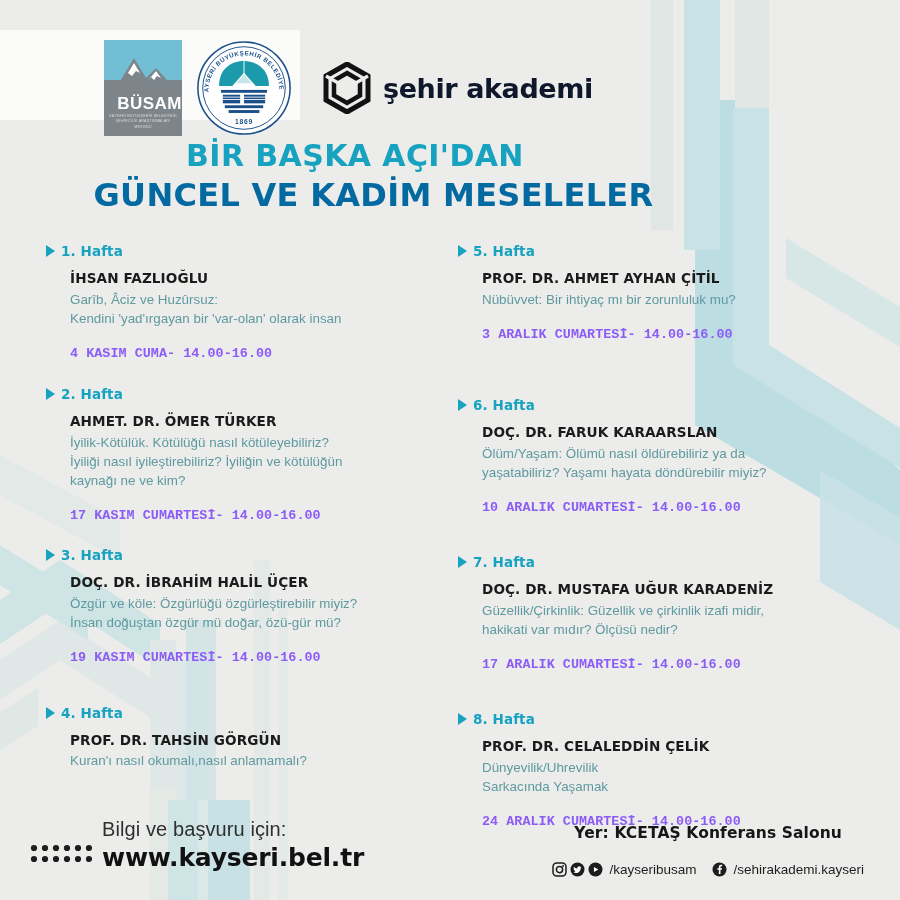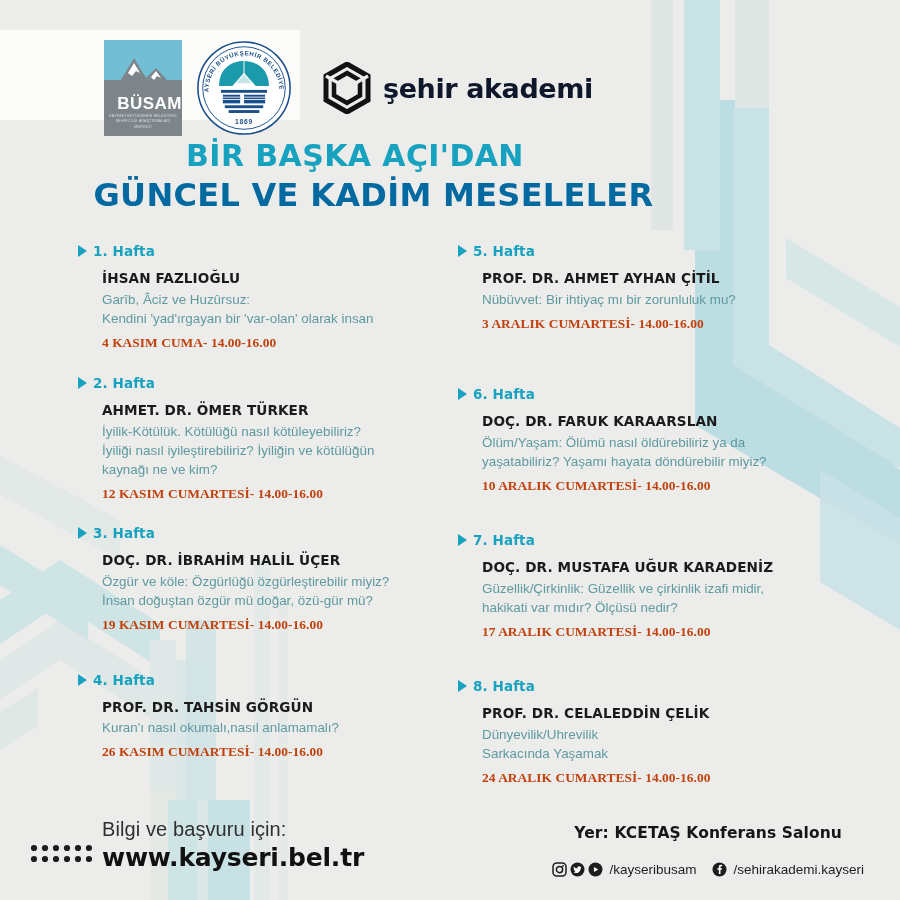--- a/index.html
+++ b/index.html
@@ -139,21 +139,21 @@
 
   
   .columns {
     position: absolute;
     left: 0;
     top: 243px;
     width: 900px;
     display: flex;
   }
   .col { width: 450px; box-sizing: border-box; }
-  .col-left  { padding-left: 78px;  padding-right: 10px; }
+  .col-left  { padding-left: 46px;  padding-right: 10px; }
 
   .week { margin-bottom: 14px; }
   .week-head {
     display: flex;
     align-items: center;
     gap: 6px;
     margin-bottom: 10px;
   }
   .tri {
     width: 0; height: 0;
@@ -180,27 +180,27 @@
     margin-bottom: 1px;
   }
   .topic {
     font-family: "Liberation Sans", sans-serif;
     font-size: 13.4px;
     color: #5f9aa0;
     line-height: 1.43;
     white-space: pre-line;
   }
   .datetime {
-    font-family: Liberation Serif, serif;
+    font-family: Liberation Mono, monospace;
     font-size: 13.4px;
     font-weight: bold;
-    color: #c2410c;
+    color: #8b5cf6;
     letter-spacing: 0.05px;
     line-height: 1.5;
-    margin-top: 5px;
+    margin-top: 16px;
   }
 
   
   .footer-left {
     position: absolute;
     left: 30px;
     top: 818px;
     display: flex;
     align-items: flex-end;
     gap: 10px;
@@ -384,21 +384,21 @@
       <div class="week" style="margin-top:22px;">
         <div class="week-head">
           <span class="tri"></span>
           <span class="week-label">2. Hafta</span>
         </div>
         <div class="week-body">
           <div class="speaker">AHMET. DR. ÖMER TÜRKER</div>
           <div class="topic">İyilik-Kötülük. Kötülüğü nasıl kötüleyebiliriz?
 İyiliği nasıl iyileştirebiliriz? İyiliğin ve kötülüğün
 kaynağı ne ve kim?</div>
-          <div class="datetime">12 KASIM CUMARTESİ- 14.00-16.00</div>
+          <div class="datetime">17 KASIM CUMARTESİ- 14.00-16.00</div>
         </div>
       </div>
 
       <div class="week" style="margin-top:21px;">
         <div class="week-head">
           <span class="tri"></span>
           <span class="week-label">3. Hafta</span>
         </div>
         <div class="week-body">
           <div class="speaker">DOÇ. DR. İBRAHİM HALİL ÜÇER</div>
@@ -409,21 +409,20 @@
       </div>
 
       <div class="week" style="margin-top:36px;">
         <div class="week-head">
           <span class="tri"></span>
           <span class="week-label">4. Hafta</span>
         </div>
         <div class="week-body">
           <div class="speaker">PROF. DR. TAHSİN GÖRGÜN</div>
           <div class="topic">Kuran'ı nasıl okumalı,nasıl anlamamalı?</div>
-          <div class="datetime">26 KASIM CUMARTESİ- 14.00-16.00</div>
         </div>
       </div>
 
     </div>
 
     <div class="col" style="padding-left:8px;">
 
       <div class="week">
         <div class="week-head">
           <span class="tri"></span>

